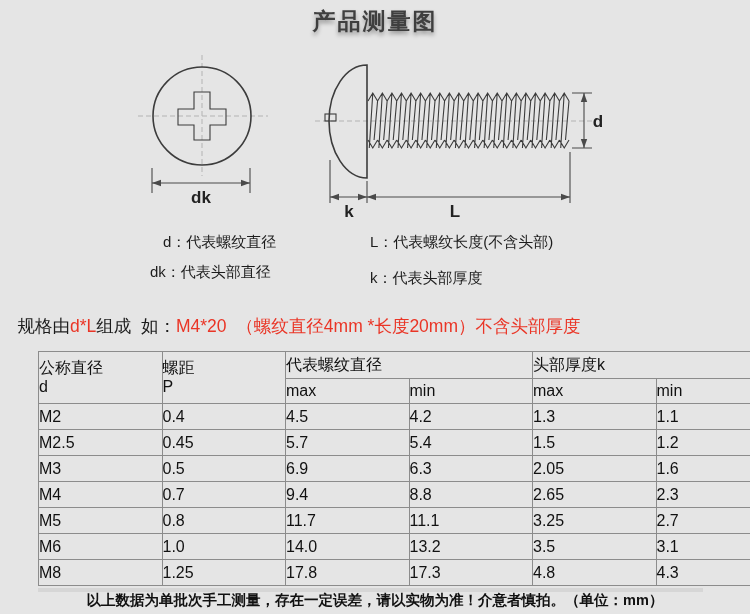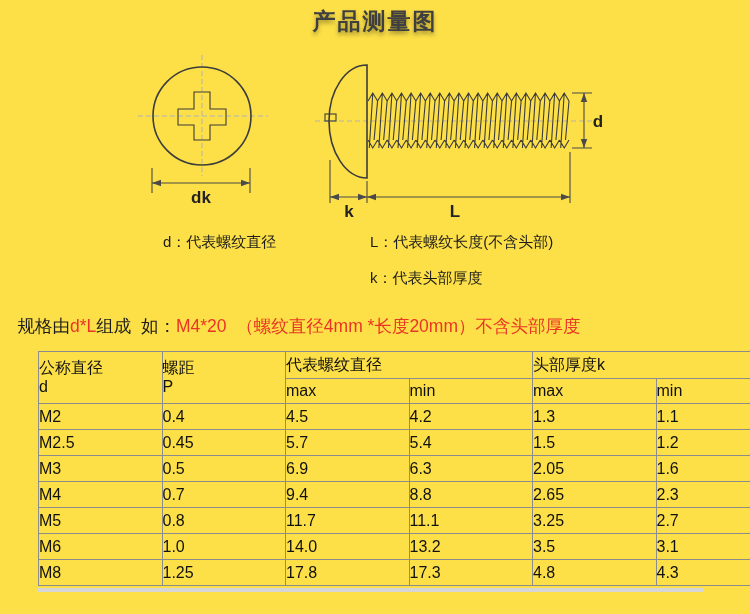--- a/index.html
+++ b/index.html
@@ -1,18 +1,18 @@
 <!DOCTYPE html>
 <html style="--accent-red: #ea3526;"><head>
 <meta charset="utf-8">
 <style>
   * { margin:0; padding:0; box-sizing:border-box; }
   html,body { width:750px; height:614px; background:#ffffff;
     font-family:"Liberation Sans","DejaVu Sans",sans-serif; color:#1c1c1c; }
-  #page { position:relative; width:750px; height:614px; overflow:hidden; background:#fde047; }
+  #page { position:relative; width:750px; height:614px; overflow:hidden; background:#e5e5e5; }
 
   .title { position:absolute; top:6px; left:0; width:750px; text-align:center;
     font-size:23px; font-weight:bold; color:#3f3f3f; letter-spacing:2px;
     text-shadow:0 3px 4px rgba(0,0,0,0.35); }
 
   svg.diagram { position:absolute; left:0; top:40px; }
   .outline { fill:none; stroke:#3c3c3c; stroke-width:1.6; }
   .thin    { fill:none; stroke:#3c3c3c; stroke-width:1.1; }
   .dashed  { fill:none; stroke:#b3b3b3; stroke-width:1; stroke-dasharray:5 3; }
   .dim     { stroke:#4a4a4a; stroke-width:1.1; fill:none; }
@@ -77,20 +77,21 @@
     <polygon class="arrow" points="330,157 339,153.8 339,160.2"></polygon>
     <polygon class="arrow" points="367,157 358,153.8 358,160.2"></polygon>
     <polygon class="arrow" points="367,157 376,153.8 376,160.2"></polygon>
     <polygon class="arrow" points="570,157 561,153.8 561,160.2"></polygon>
     <text class="dimtext" x="349" y="177" text-anchor="middle">k</text>
     <text class="dimtext" x="455" y="177" text-anchor="middle">L</text>
   </svg>
 
   <div class="legend-item" style="left:370px; top:233px;">L：代表螺纹长度(不含头部)</div>
   <div class="legend-item" style="left:163px; top:233px;">d：代表螺纹直径</div>
+  <div class="legend-item" style="left:150px; top:263px;">dk：代表头部直径</div>
   <div class="legend-item" style="left:370px; top:269px;">k：代表头部厚度</div>
 
   <div class="spec-line"><span>规格由</span><span class="red">d*L</span><span>组成  如：</span><span class="red">M4*20</span><span class="red">  （螺纹直径4mm *长度20mm）不含头部厚度</span></div>
 
   <table class="spec">
     <colgroup>
         <col>
         <col>
         <col>
         <col>
@@ -172,14 +173,15 @@
           <td>17.8</td>
           <td>17.3</td>
           <td>4.8</td>
           <td>4.3</td>
         </tr>
       </tbody>
   </table>
 
   <div class="table-bottom-strip"></div>
 
+  <div class="footer-note">以上数据为单批次手工测量，存在一定误差，请以实物为准！介意者慎拍。（单位：mm）</div>
 
 </div>
 
 </body></html>

